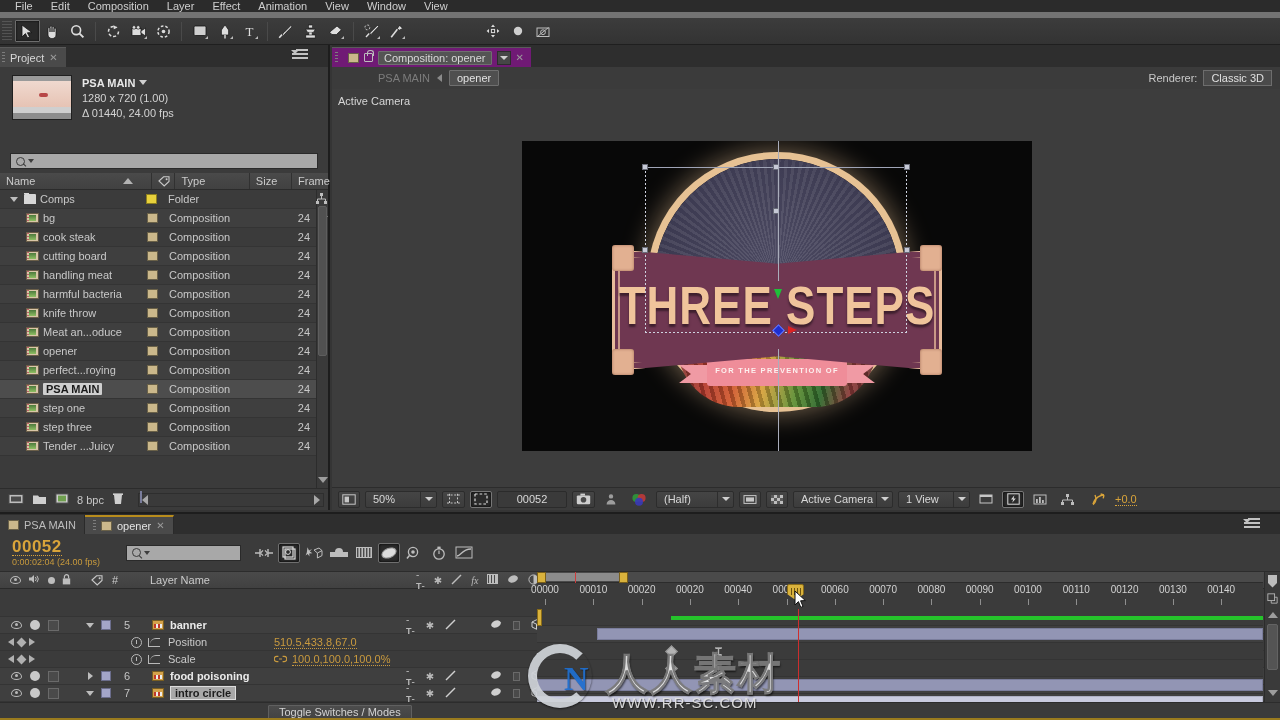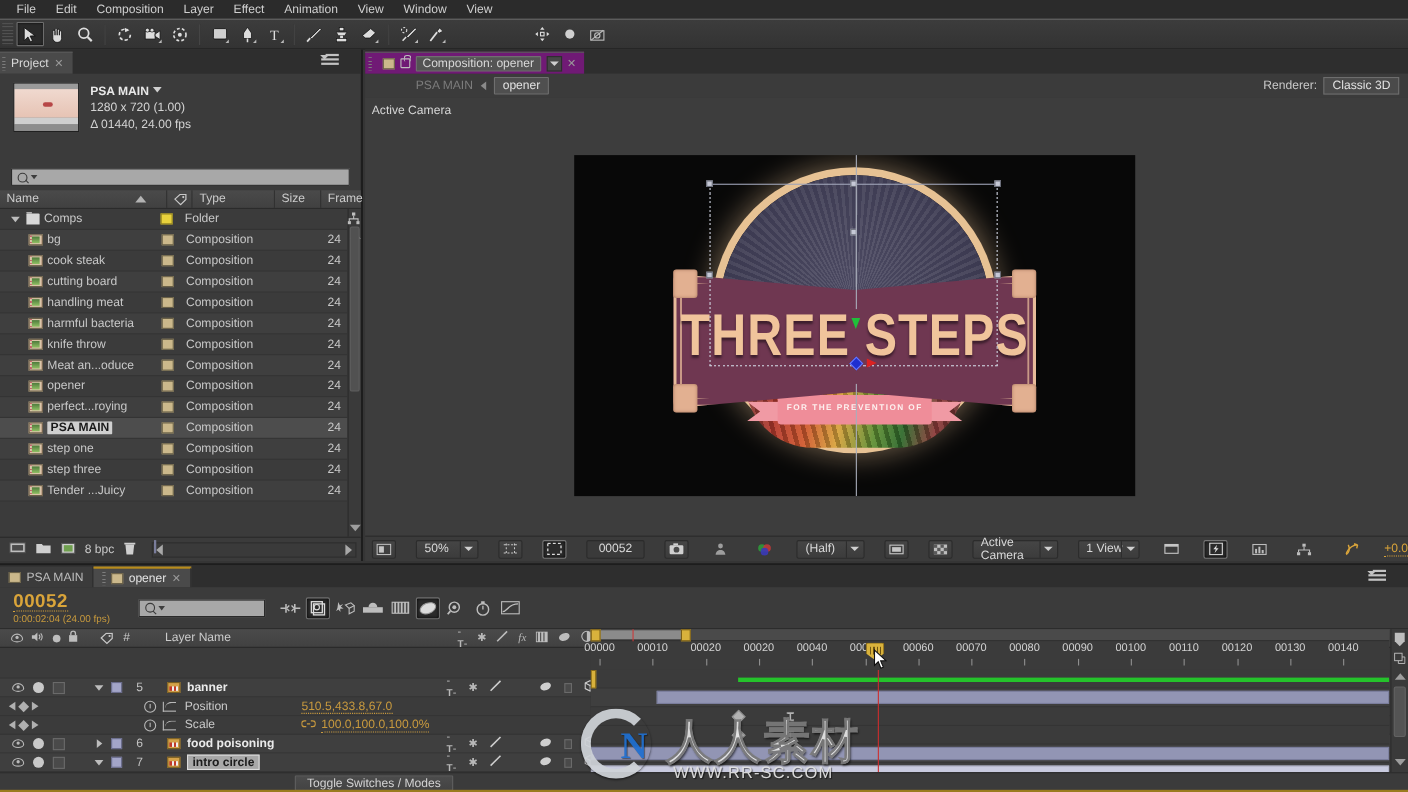--- a/index.html
+++ b/index.html
@@ -7,21 +7,21 @@
   body{
     width:1280px; height:720px; overflow:hidden;
     font-family:"Liberation Sans", sans-serif;
     font-size:11px; color:#c9c9c9;
     -webkit-font-smoothing:none;
   }
   .app{ position:relative; width:1280px; height:720px; background:#353535; }
 
   
   .menubar{ height:18px; background:#2b2b2b; display:flex; align-items:center; padding-left:6px;
-            border-bottom:1px solid #737373; }
+            border-bottom:6px solid #737373; }
   .menubar .mi{ padding:0 9px; height:18px; line-height:18px; color:#cfcfcf; font-size:11px; cursor:default; }
 
   
   .toolbar{ height:27px; background:linear-gradient(#3c3c3c,#333); display:flex; align-items:center;
             border-bottom:1px solid #1f1f1f; position:relative; }
   .grip{ width:10px; height:20px; margin:0 3px 0 2px;
          background-image:repeating-linear-gradient(to bottom,#6a6a6a 0 1px,transparent 1px 3px);
          background-size:2px 100%; background-repeat:repeat-x; background-position:2px 0; opacity:.55;}
   .tbtn{ width:25px; height:22px; display:flex; align-items:center; justify-content:center;
          position:relative; cursor:default; border:1px solid transparent; border-radius:1px;}
@@ -212,21 +212,21 @@
   .handle{ position:absolute; width:6px;height:6px; background:#c6c9d6; border:1px solid #6a6d79;}
   .axisline{ position:absolute; width:1px; background:#a9adbb;}
   .anchor{ position:absolute; width:9px;height:9px; background:#1e2fd0; border:1px solid #6a7bff;
       transform:rotate(45deg);}
   .ygreen{ position:absolute; width:0;height:0; border-left:4px solid transparent;
       border-right:4px solid transparent; border-bottom:10px solid #1fbf3a;}
   .xred{ position:absolute; width:0;height:0; border-top:4px solid transparent;
       border-bottom:4px solid transparent; border-left:9px solid #d22; }
 
   .compfoot{ position:absolute; left:0; right:0; bottom:0; height:23px; background:#3b3b3b;
-      display:flex; align-items:center; gap:18px; padding-left:6px; border-top:1px solid #2c2c2c;}
+      display:flex; align-items:center; gap:5px; padding-left:6px; border-top:1px solid #2c2c2c;}
   .fbtn{ height:17px; min-width:22px; display:flex; align-items:center; justify-content:center;
       border:1px solid #2c2c2c; background:linear-gradient(#454545,#3c3c3c); border-radius:2px; padding:0 3px;}
   .fbtn.on{ background:#2b2b2b; border-color:#777; box-shadow:inset 0 0 3px #000;}
   .fdd{ height:17px; background:linear-gradient(#454545,#3c3c3c); border:1px solid #2c2c2c;
       border-radius:2px; display:flex; align-items:center; padding-left:7px; color:#d8d8d8; position:relative;}
   .fdd .arrowbox{ position:absolute; right:0; top:0;bottom:0; width:16px; border-left:1px solid #2d2d2d;
       display:flex; align-items:center; justify-content:center;}
   .ffield{ height:17px; width:70px; background:#3a3a3a; border:1px solid #2b2b2b; border-radius:2px;
       display:flex; align-items:center; justify-content:center; color:#d9d9d9;}
   .expval{ color:#d9a43a; font-size:11px; border-bottom:1px dotted #d9a43a; }

